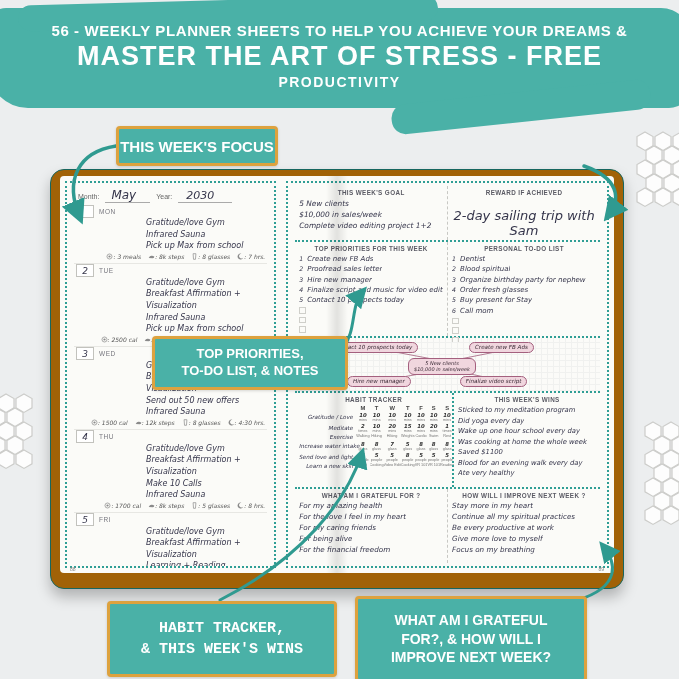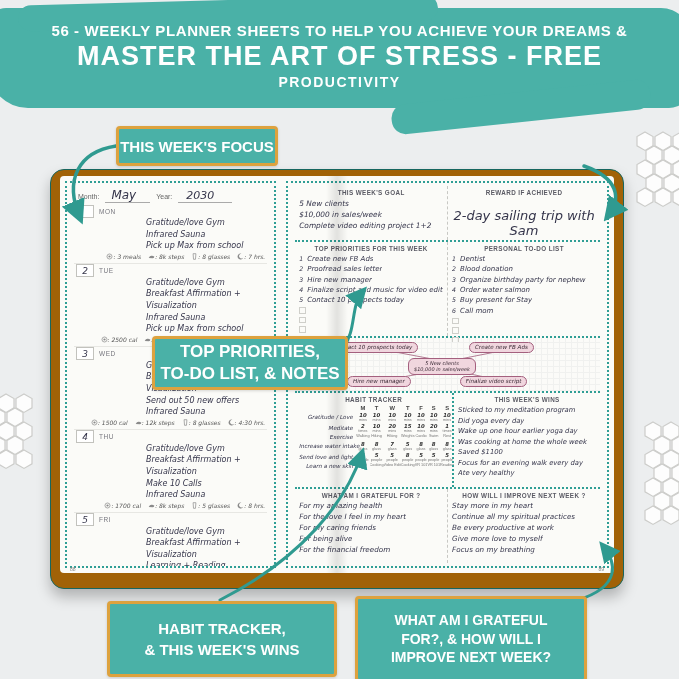--- a/index.html
+++ b/index.html
@@ -15,22 +15,22 @@
   .banner-text{position:absolute;left:0;top:22px;width:100%;text-align:center;color:#fff;z-index:2;}
   .bt1{font-size:15px;font-weight:bold;letter-spacing:.6px;}
   .bt2{font-size:27px;font-weight:bold;letter-spacing:1px;margin-top:2px;}
   .bt3{font-size:14px;font-weight:bold;letter-spacing:1.5px;margin-top:2px;}
   
   .callout{position:absolute;z-index:6;background:var(--teal,#44a9a0);border:3px solid var(--gold,#dda23e);
            border-radius:4px;color:#fff;font-weight:bold;text-align:center;white-space:pre-line;
            display:flex;align-items:center;justify-content:center;box-shadow:0 1px 3px rgba(0,0,0,.15);}
   #co-focus{left:116px;top:126px;width:156px;height:34px;font-size:15px;}
   #co-goal{left:388px;top:119px;width:196px;height:46px;font-size:14px;line-height:1.3;}
-  #co-prior{left:152px;top:336px;width:190px;height:48px;font-size:17px;line-height:1.3;}
-  #co-habit{left:107px;top:601px;width:224px;height:70px;font-size:15px;line-height:1.4;}
+  #co-prior{left:152px;top:336px;width:190px;height:48px;font-size:13px;line-height:1.3;}
+  #co-habit{left:107px;top:601px;width:224px;height:70px;font-size:15px;line-height:1.4;font-family:Liberation Mono, monospace;}
   #co-grat{left:355px;top:596px;width:226px;height:80px;font-size:14px;line-height:1.35;}
   
   #arrows{position:absolute;left:0;top:0;z-index:5;pointer-events:none;}
   .hexpatch{position:absolute;z-index:0;opacity:.9;}
   
   .book{position:absolute;left:50px;top:169px;width:574px;height:420px;z-index:2;
         background:#a16207;border:1px solid #17665f;border-radius:14px;
         box-shadow:0 8px 14px rgba(0,0,0,.25);padding:6px 9px 15px 9px;box-sizing:border-box;}
   .pages{position:relative;width:100%;height:100%;background:var(--page,#fbfbf8);border-radius:4px;display:flex;}
   .pages::before{content:"";position:absolute;left:50%;top:0;width:22px;height:100%;margin-left:-11px;
@@ -346,29 +346,29 @@
             </div>
             <div class="half">
               <div class="sec-title">PERSONAL TO-DO LIST</div>
               <div class="hw">
                   <div class="list-line">
                     <span class="ln">1</span>
                     <span class="lt">Dentist</span>
                   </div>
                   <div class="list-line">
                     <span class="ln">2</span>
-                    <span class="lt">Blood donation</span>
+                    <span class="lt">Blood spiritual</span>
                   </div>
                   <div class="list-line">
                     <span class="ln">3</span>
                     <span class="lt">Organize birthday party for nephew</span>
                   </div>
                   <div class="list-line">
                     <span class="ln">4</span>
-                    <span class="lt">Order water salmon</span>
+                    <span class="lt">Order fresh glasses</span>
                   </div>
                   <div class="list-line">
                     <span class="ln">5</span>
                     <span class="lt">Buy present for Stay</span>
                   </div>
                   <div class="list-line">
                     <span class="ln">6</span>
                     <span class="lt">Call mom</span>
                   </div>
                   <div class="list-line">
@@ -590,30 +590,30 @@
             <div class="half" style="border-left:2px dotted var(--dotted,#2f9e95)">
               <div class="sec-title">THIS WEEK'S WINS</div>
               <div class="wins-list hw">
                   <div class="list-line">
                     <span class="lt">Sticked to my meditation program</span>
                   </div>
                   <div class="list-line">
                     <span class="lt">Did yoga every day</span>
                   </div>
                   <div class="list-line">
-                    <span class="lt">Wake up one hour earlier yoga day</span>
+                    <span class="lt">Wake up one hour school every day</span>
                   </div>
                   <div class="list-line">
                     <span class="lt">Was cooking at home the whole week</span>
                   </div>
                   <div class="list-line">
                     <span class="lt">Saved $1100</span>
                   </div>
                   <div class="list-line">
-                    <span class="lt">Focus for an evening walk every day</span>
+                    <span class="lt">Blood for an evening walk every day</span>
                   </div>
                   <div class="list-line">
                     <span class="lt">Ate very healthy</span>
                   </div>
                 </div>
             </div>
           </div>
 
           <div class="sec" id="sec-grat">
             <div class="half">

